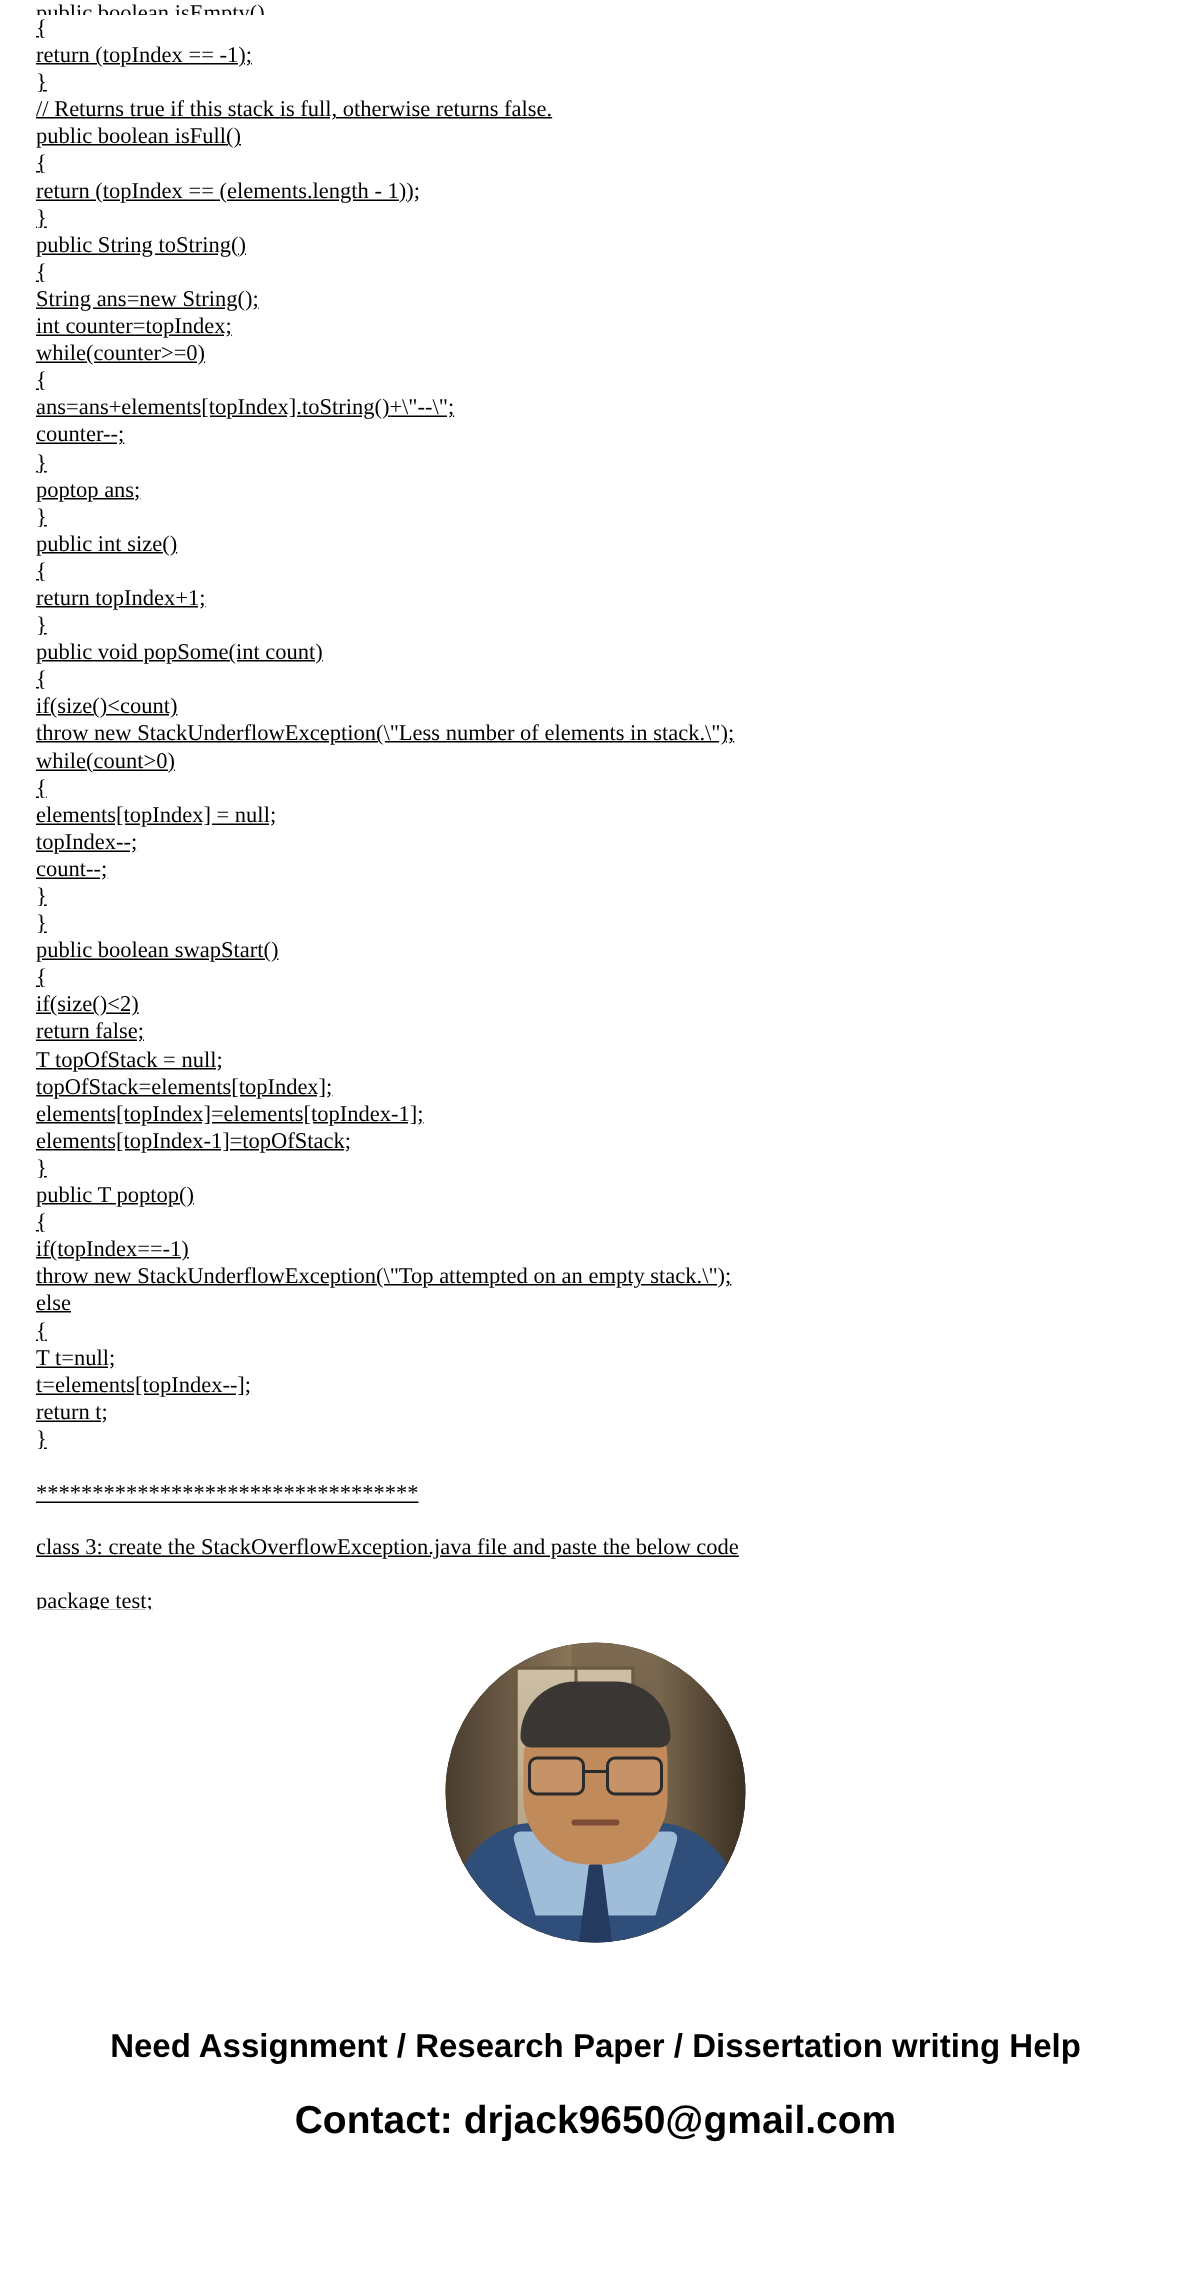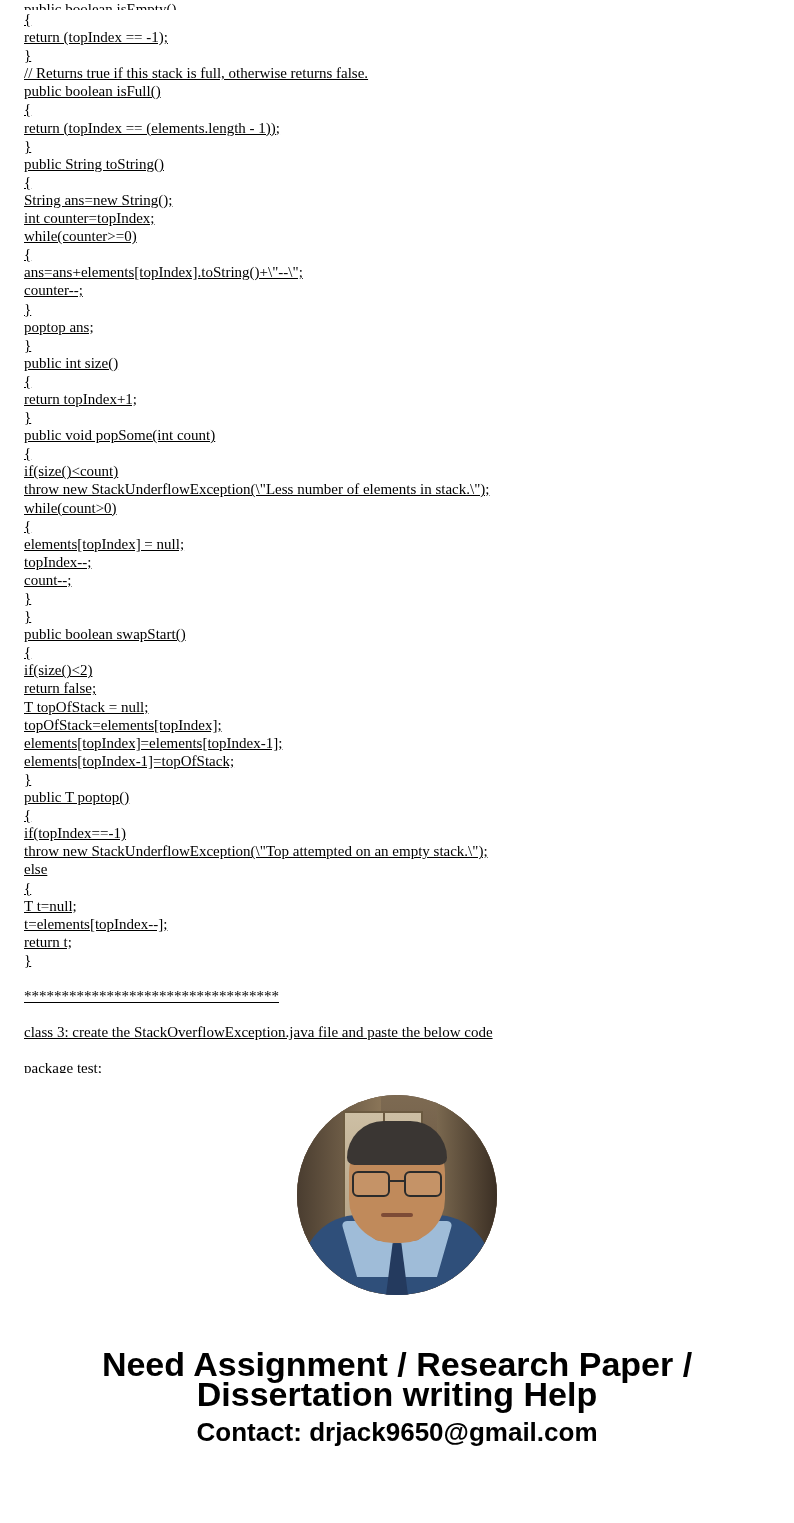--- a/index.html
+++ b/index.html
@@ -202,28 +202,28 @@
     border-radius: 3px;
   }
   .cta {
     margin-top: 54px;
     text-align: center;
     font-family: "Liberation Sans", sans-serif;
     font-weight: bold;
     color: #000000;
   }
   .cta-line1 {
-    font-size: 34px;
+    font-size: 22px;
     line-height: 30px;
     padding: 0 18px;
   }
   .cta-line2 {
     font-size: 26px;
     line-height: 30px;
-    margin-top: 8px;
+    margin-top: 19px;
   }
 </style>
 </head>
 <body>
 
 <div class="code-block">
   <div class="clipped-top">
     <div class="code-line">public boolean isEmpty()</div>
   </div>
   <div class="code-line">{</div>

